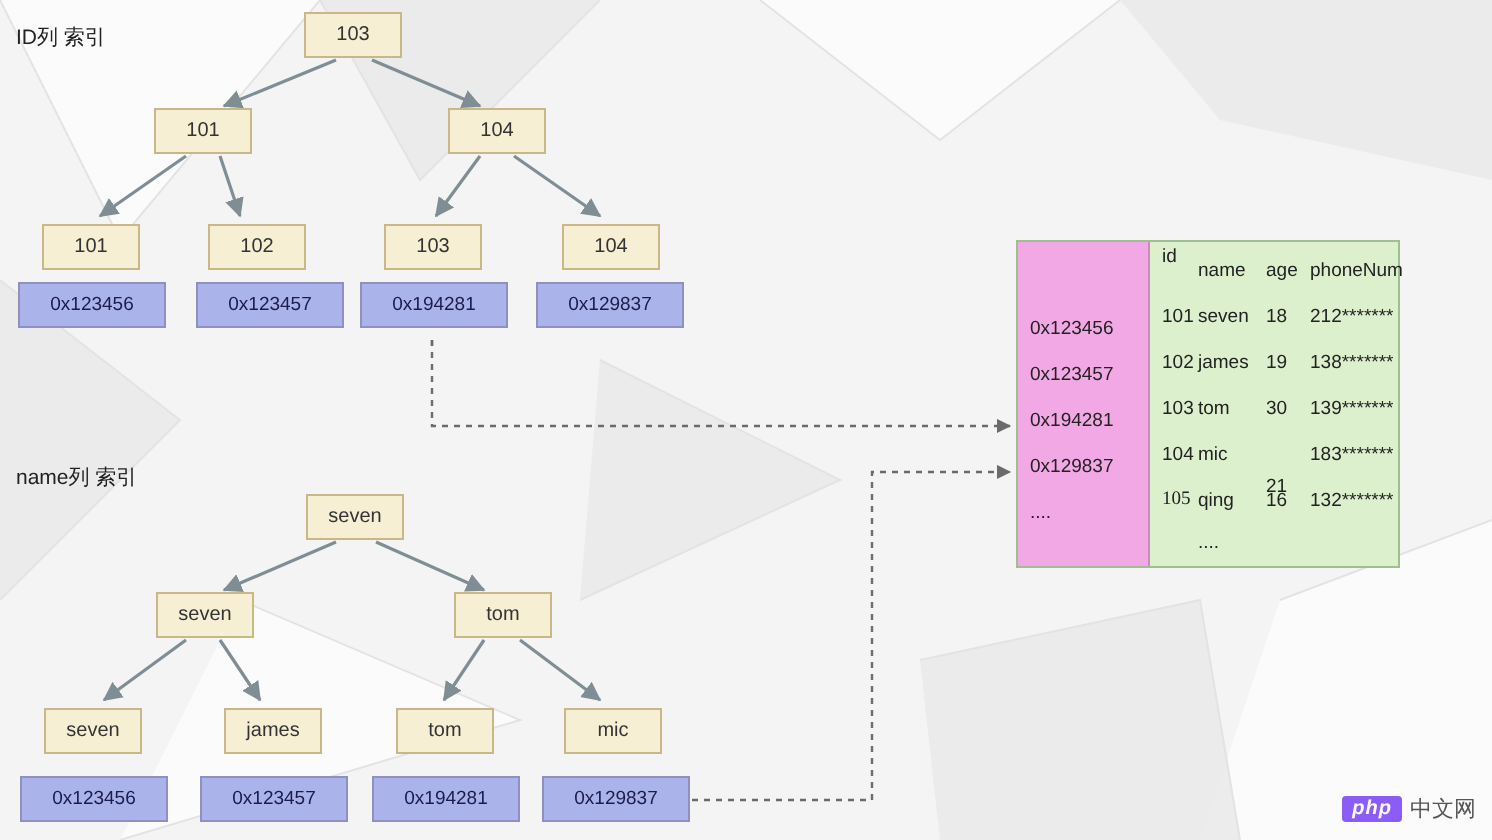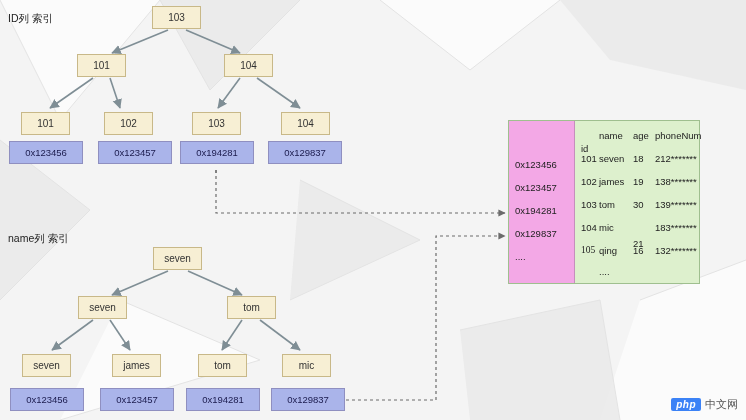--- a/index.html
+++ b/index.html
@@ -94,21 +94,21 @@
     text-align:center;
     font-size:11px;
     color:#222;
   }
   #php-badge {
     position:absolute;
     right:8px; bottom:8px;
     display:flex; align-items:center; gap:4px;
   }
   #php-badge .php-box {
-    background:#3b82f6;
+    background:#8b5cf6;
     color:#fff;
     font-size:10px;
     font-weight:bold;
     font-style:italic;
     padding:1px 5px;
     border-radius:2px;
     letter-spacing:0.5px;
   }
   #php-badge .php-text {
     font-size:11px;
@@ -220,21 +220,21 @@
   <div id="table-block">
     <div id="ptr-col">
       <div class="pv" style="top:38px;">0x123456</div>
       <div class="pv" style="top:61px;">0x123457</div>
       <div class="pv" style="top:84px;">0x194281</div>
       <div class="pv" style="top:107px;">0x129837</div>
       <div class="pv" style="top:130px;">....</div>
     </div>
     <div id="rows-col">
 
-      <div class="hdr" style="left:6px;  top:22px;">id</div>
+      <div class="hdr" style="left:6px;  top:2px;">id</div>
       <div class="hdr" style="left:24px; top:9px;">name</div>
       <div class="hdr" style="left:58px; top:9px;">age</div>
       <div class="hdr" style="left:80px; top:9px;">phoneNum</div>
 
       <div class="cell" style="left:6px;  top:32px;">101</div>
       <div class="cell" style="left:24px; top:32px;">seven</div>
       <div class="cell" style="left:58px; top:32px;">18</div>
       <div class="cell" style="left:80px; top:32px;">212*******</div>
 
       <div class="cell" style="left:6px;  top:55px;">102</div>

